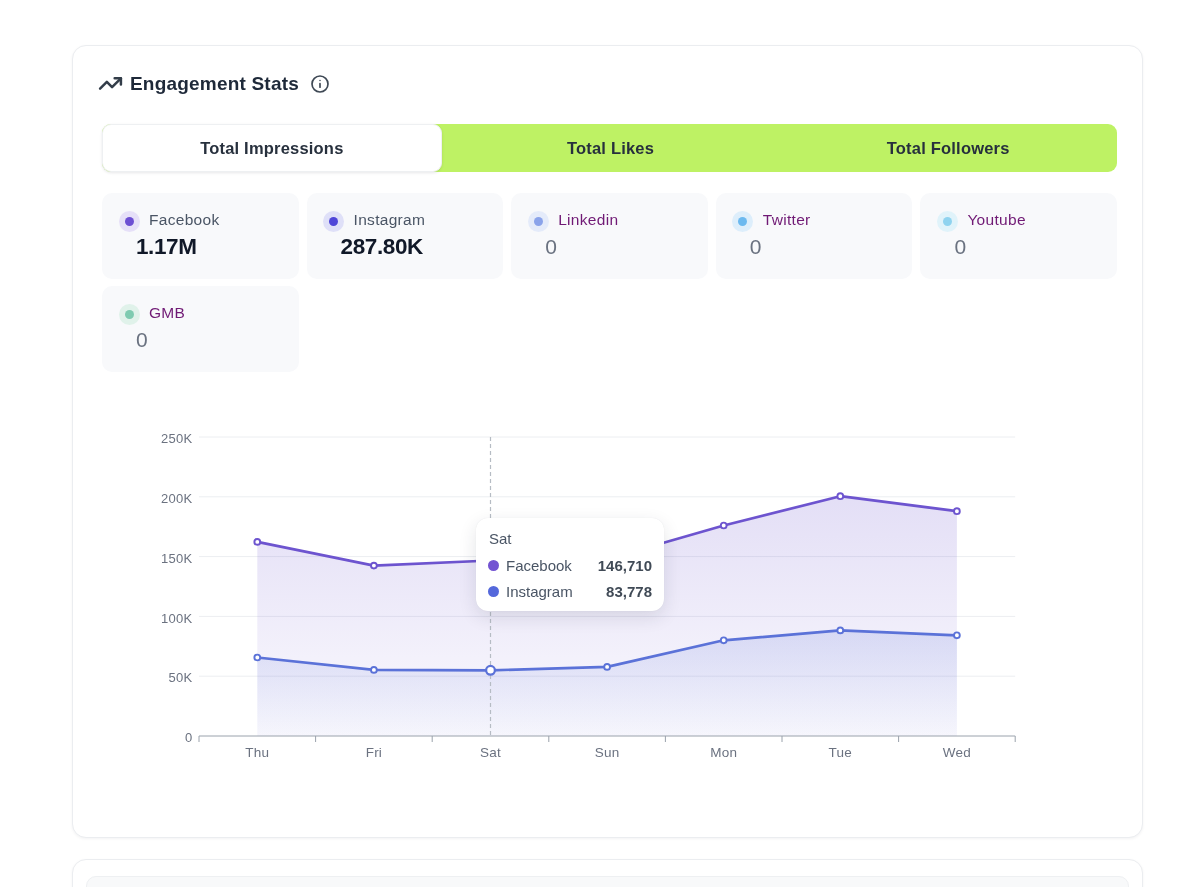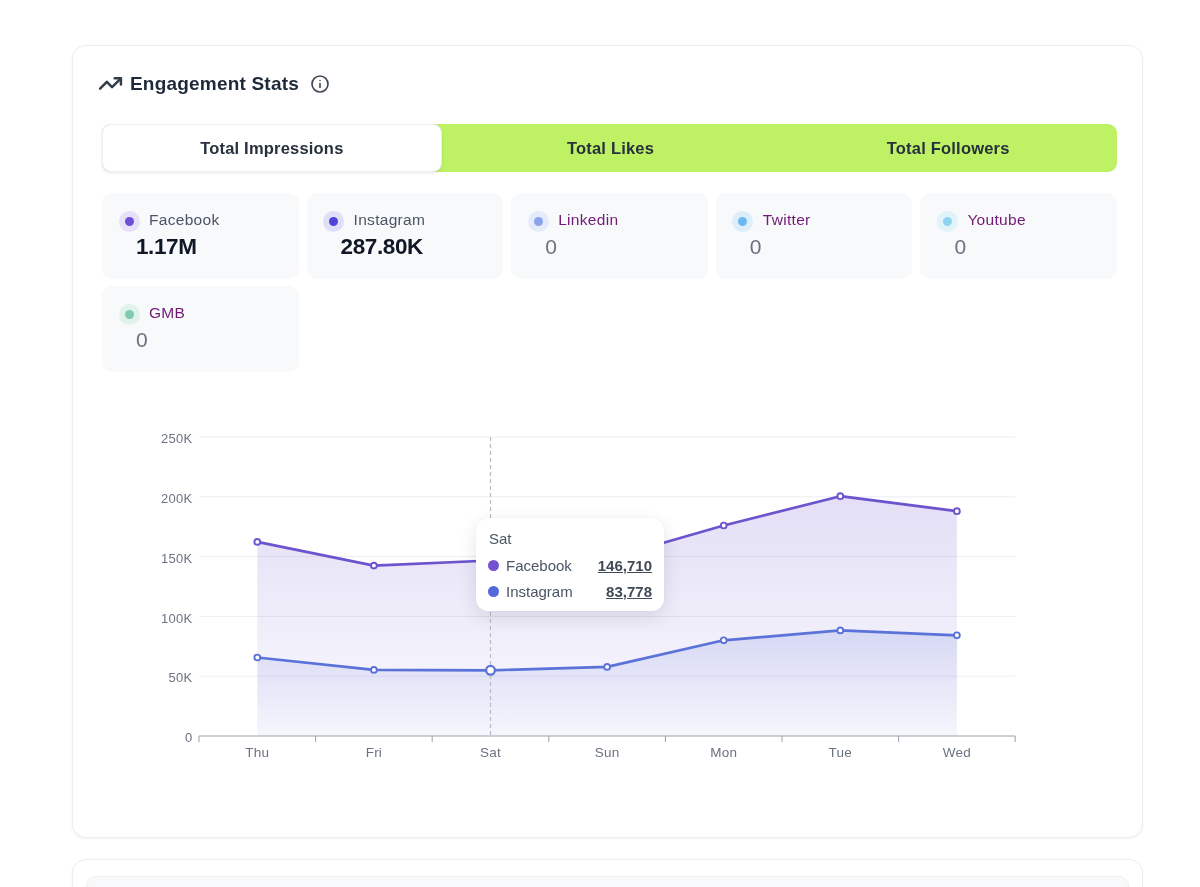--- a/index.html
+++ b/index.html
@@ -19,21 +19,21 @@
   .chip .halo i{position:absolute;left:6px;top:6px;width:9px;height:9px;border-radius:50%;}
   .chip .lbl{position:absolute;left:47px;top:16px;font-size:15.5px;color:#4a5565;line-height:22px;letter-spacing:.3px;}
   .chip .val{position:absolute;left:34px;top:40px;font-size:22.5px;font-weight:700;color:#101828;line-height:28px;letter-spacing:-.4px;}
   .chip.mut .lbl{color:#701a75;text-align:center;}
   .chip.mut .val{color:#6a7280;font-weight:400;font-size:21px;letter-spacing:0;}
   .tooltip{position:absolute;left:476px;top:518px;width:188px;height:93px;background:#fff;border-radius:12px;box-shadow:0 6px 18px rgba(31,41,55,.12),0 0 1px rgba(31,41,55,.10);}
   .tooltip .day{position:absolute;left:13px;top:12px;font-size:15px;color:#4a5565;}
   .tt-row{position:absolute;left:12px;right:12px;height:16px;display:flex;align-items:center;}
   .tt-row .d{width:11px;height:11px;border-radius:50%;margin-right:7px;}
   .tt-row .n{font-size:15px;color:#4a5565;}
-  .tt-row .v{margin-left:auto;font-size:15px;font-weight:700;color:#404a56;text-decoration:underline;}
+  .tt-row .v{margin-left:auto;font-size:15px;font-weight:700;color:#404a56;}
 </style>
 </head>
 <body>
   <div class="card">
     <div class="hdr">
       <svg width="25" height="25" viewBox="0 0 24 24" fill="none" stroke="#333d49" stroke-width="2.4" stroke-linecap="round" stroke-linejoin="round">
         <polyline points="22 7 13.5 15.5 8.5 10.5 2 17"></polyline>
         <polyline points="16 7 22 7 22 13"></polyline>
       </svg>
       <span class="title">Engagement Stats</span>

